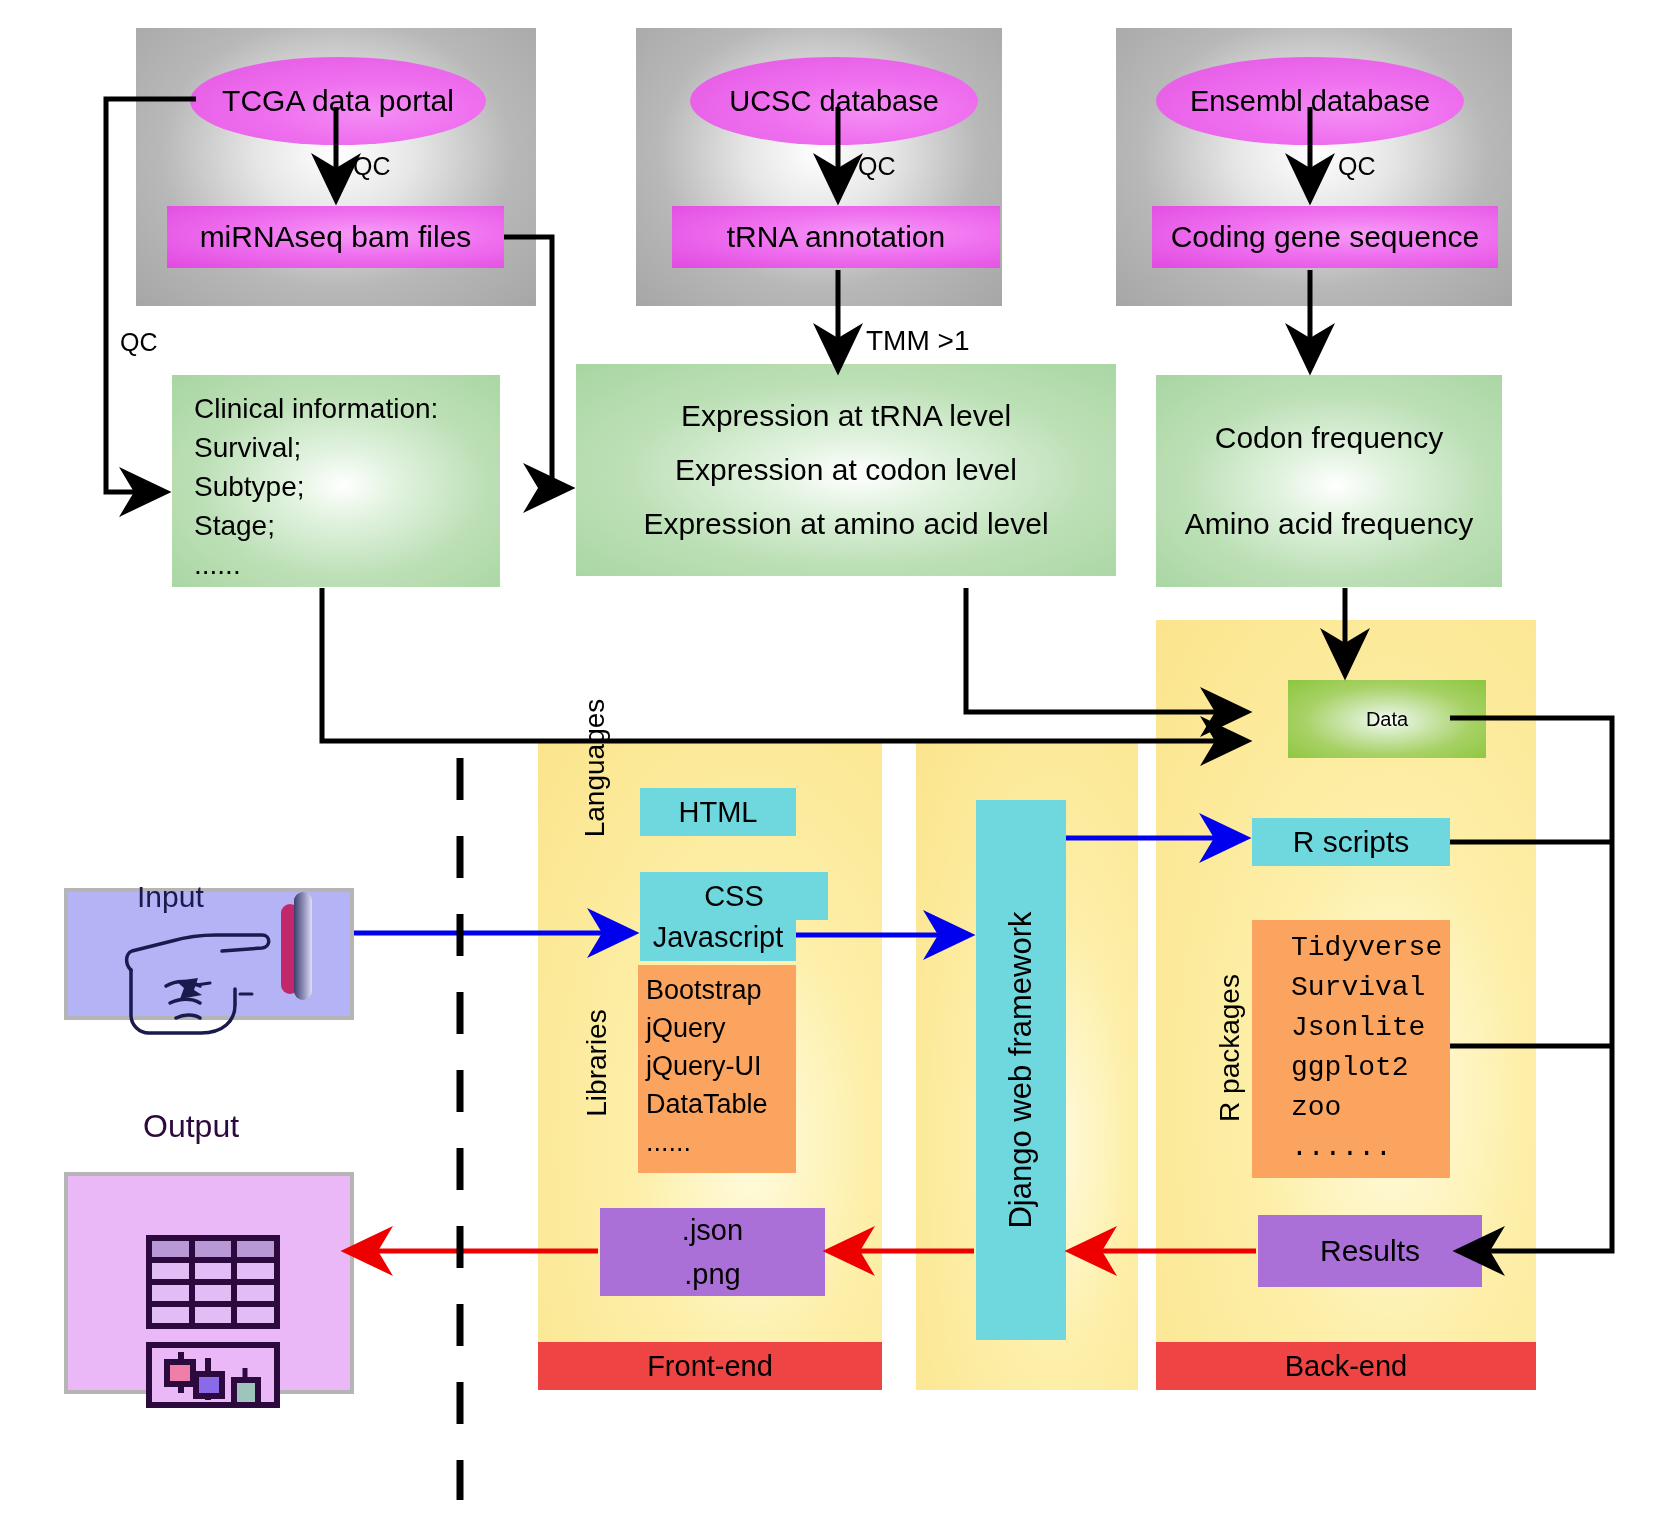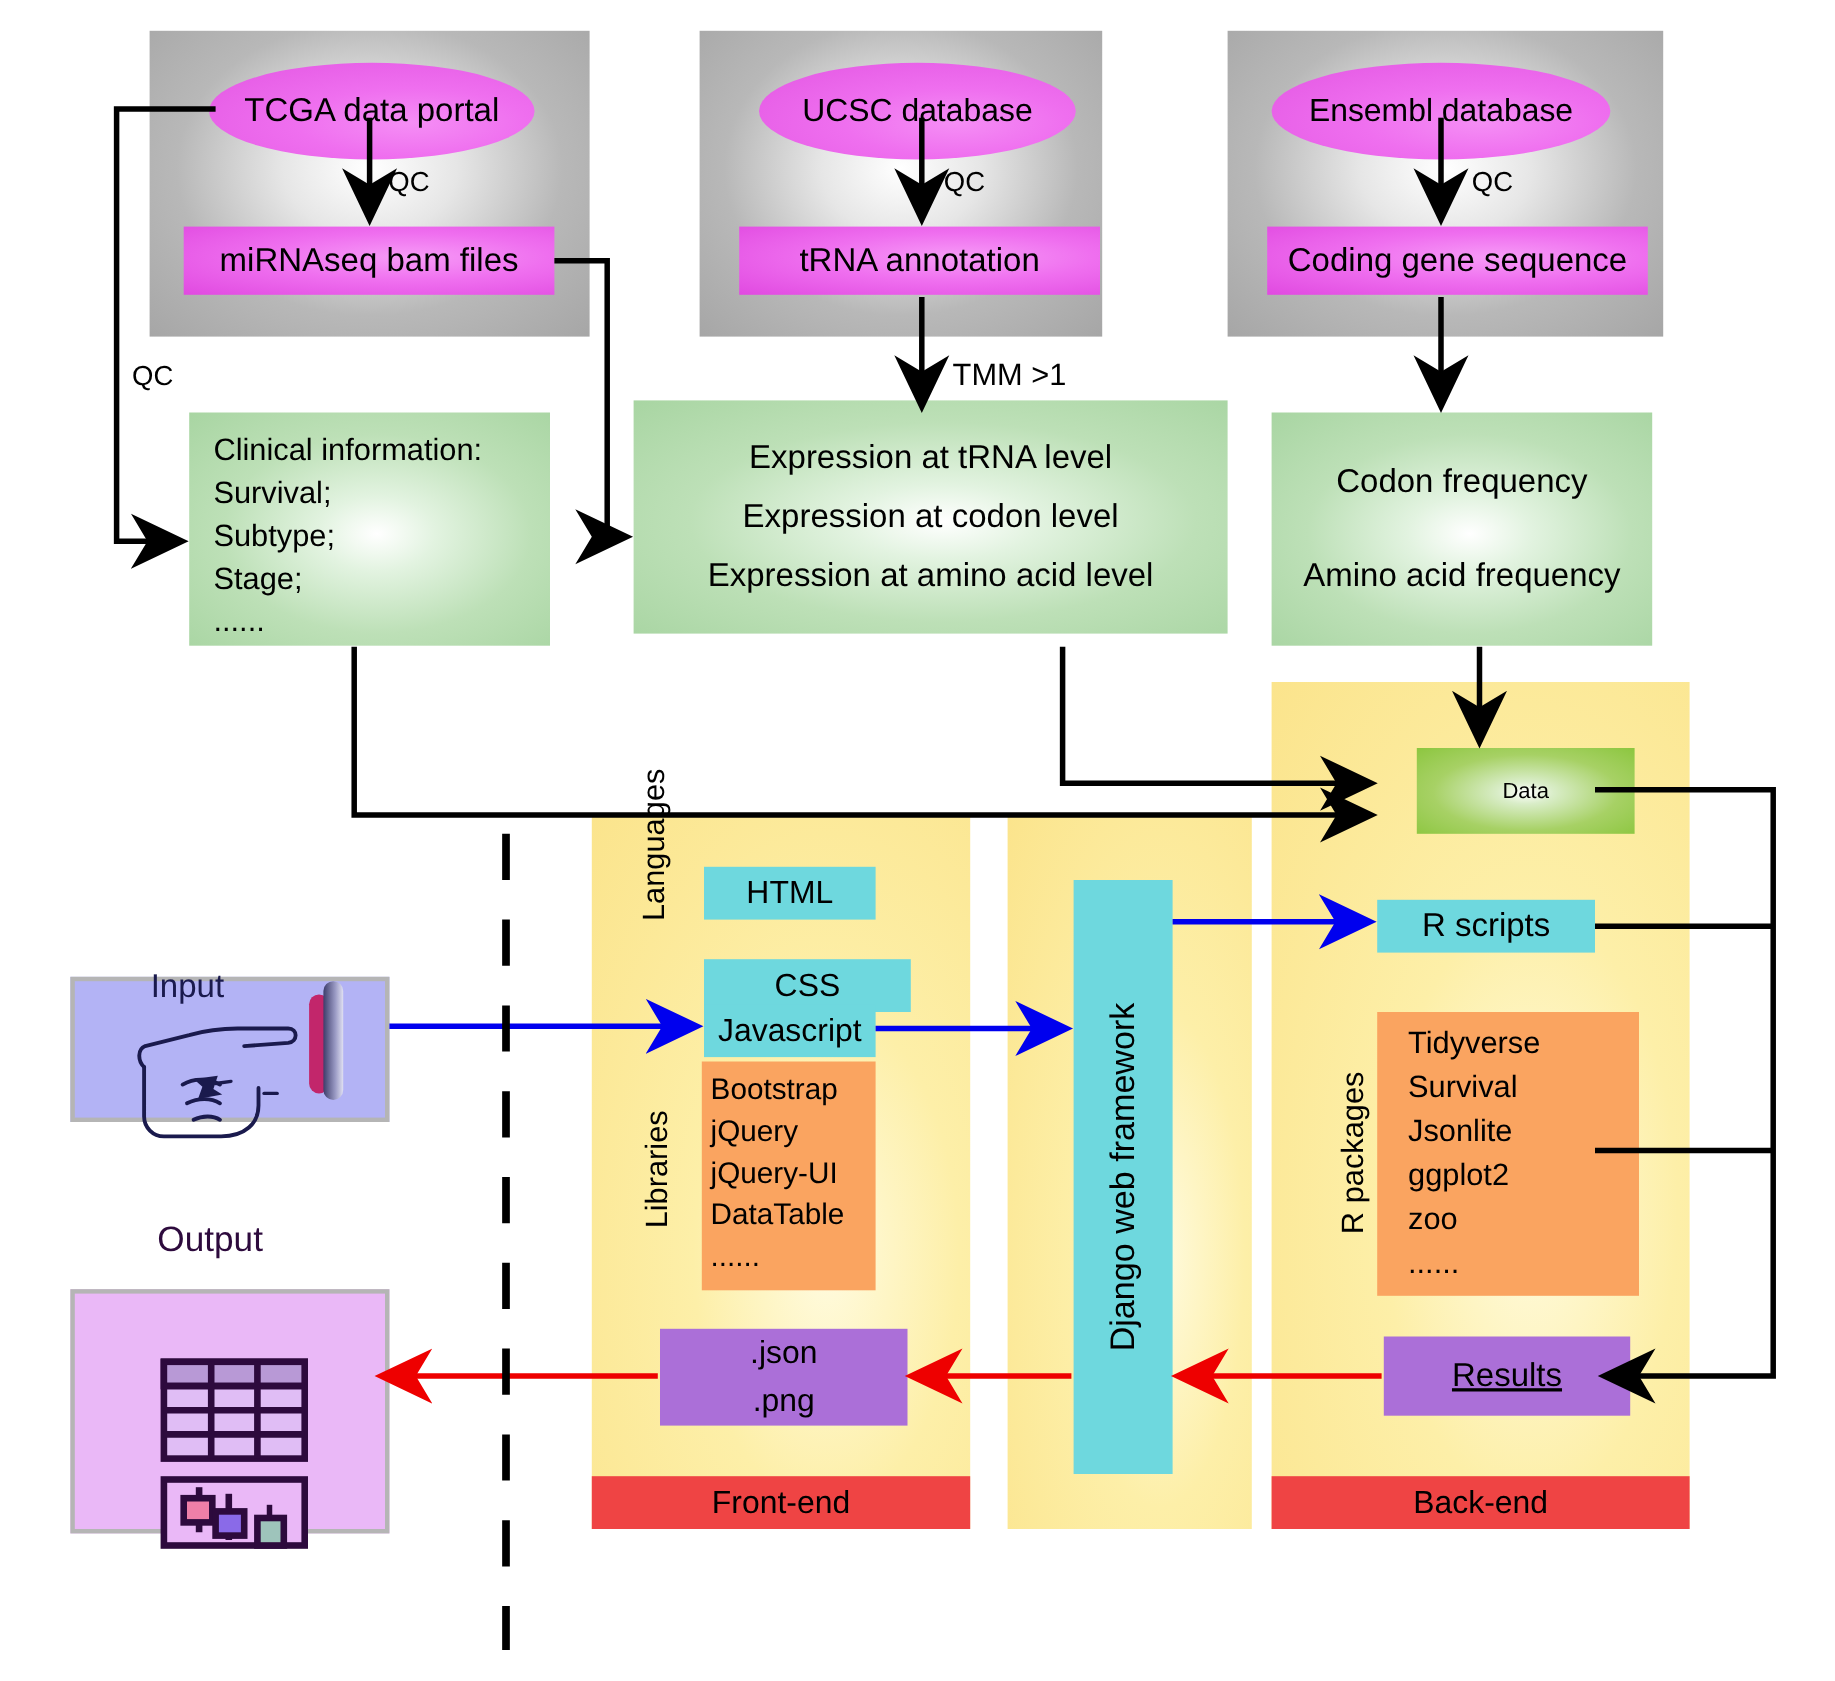--- a/index.html
+++ b/index.html
@@ -134,30 +134,30 @@
   <div class="abs vlabel" style="left:500px;top:750px;width:190px;height:36px;font-size:28px;">Languages</div>
   <div class="abs vlabel" style="left:512px;top:1045px;width:170px;height:36px;font-size:28px;">Libraries</div>
 
   <div class="abs cyan-box2" style="left:976px;top:800px;width:90px;height:540px;"></div>
   <div class="abs vlabel" style="left:851px;top:1052px;width:340px;height:36px;font-size:31px;">Django web framework</div>
 
   <div class="abs data-box" style="left:1288px;top:680px;width:198px;height:78px;font-size:20px;">Data</div>
 
   <div class="abs cyan-box" style="left:1252px;top:818px;width:198px;height:48px;font-size:30px;">R scripts</div>
 
-  <div class="abs orange-box" style="left:1252px;top:920px;width:238px;height:258px;padding:8px 0 0 28px;font-size:28px;line-height:40px;">
+  <div class="abs orange-box" style="left:1252px;top:920px;width:198px;height:258px;padding:8px 0 0 39px;font-size:28px;line-height:40px;font-family:Liberation Mono, monospace;">
     <div>Tidyverse</div>
     <div>Survival</div>
     <div>Jsonlite</div>
     <div>ggplot2</div>
     <div>zoo</div>
     <div>......</div>
   </div>
 
-  <div class="abs violet-box" style="left:1258px;top:1215px;width:224px;height:72px;font-size:30px;text-decoration:underline;">Results</div>
+  <div class="abs violet-box" style="left:1258px;top:1215px;width:224px;height:72px;font-size:30px;">Results</div>
 
   <div class="abs vlabel" style="left:1130px;top:1030px;width:200px;height:36px;font-size:28px;">R packages</div>
 
   <div class="abs input-box" style="left:64px;top:888px;width:290px;height:132px;"></div>
   <div class="abs txt" style="left:137px;top:880px;font-size:30px;color:#1a1a4d;">Input</div>
 
   <div class="abs output-box" style="left:64px;top:1172px;width:290px;height:222px;"></div>
   <div class="abs txt" style="left:143px;top:1108px;font-size:32px;color:#2d0a3d;">Output</div>
 
   <svg class="overlay" viewBox="0 0 1668 1528">

